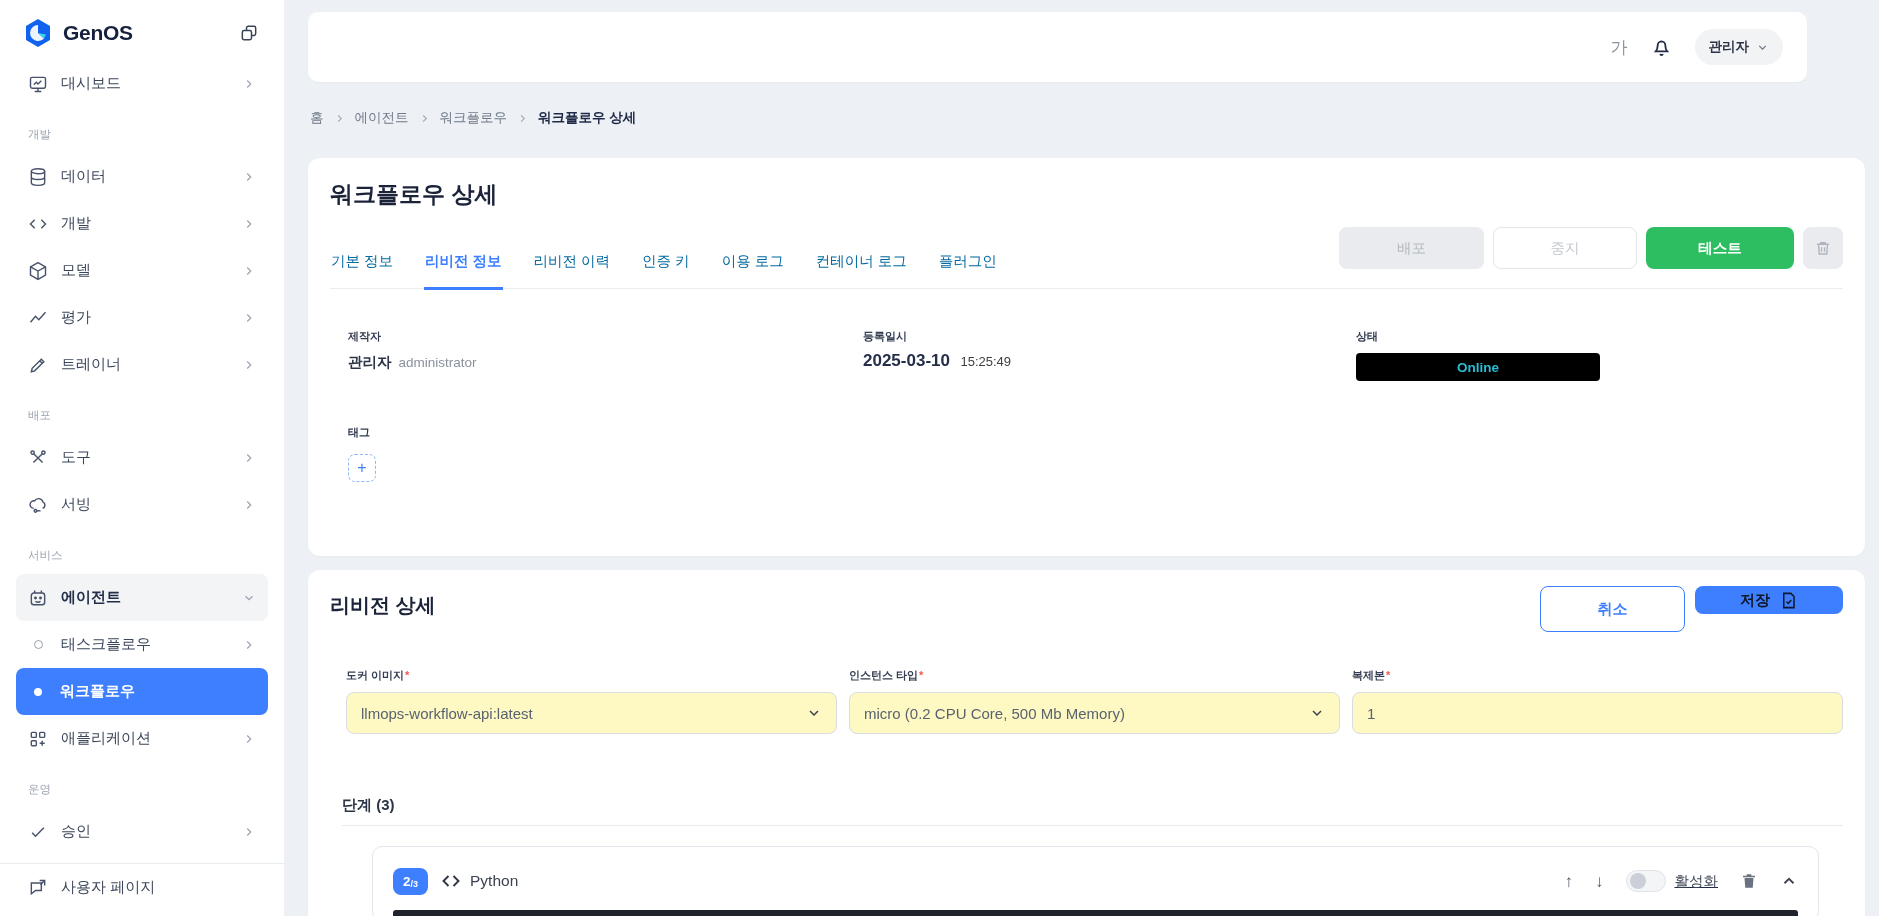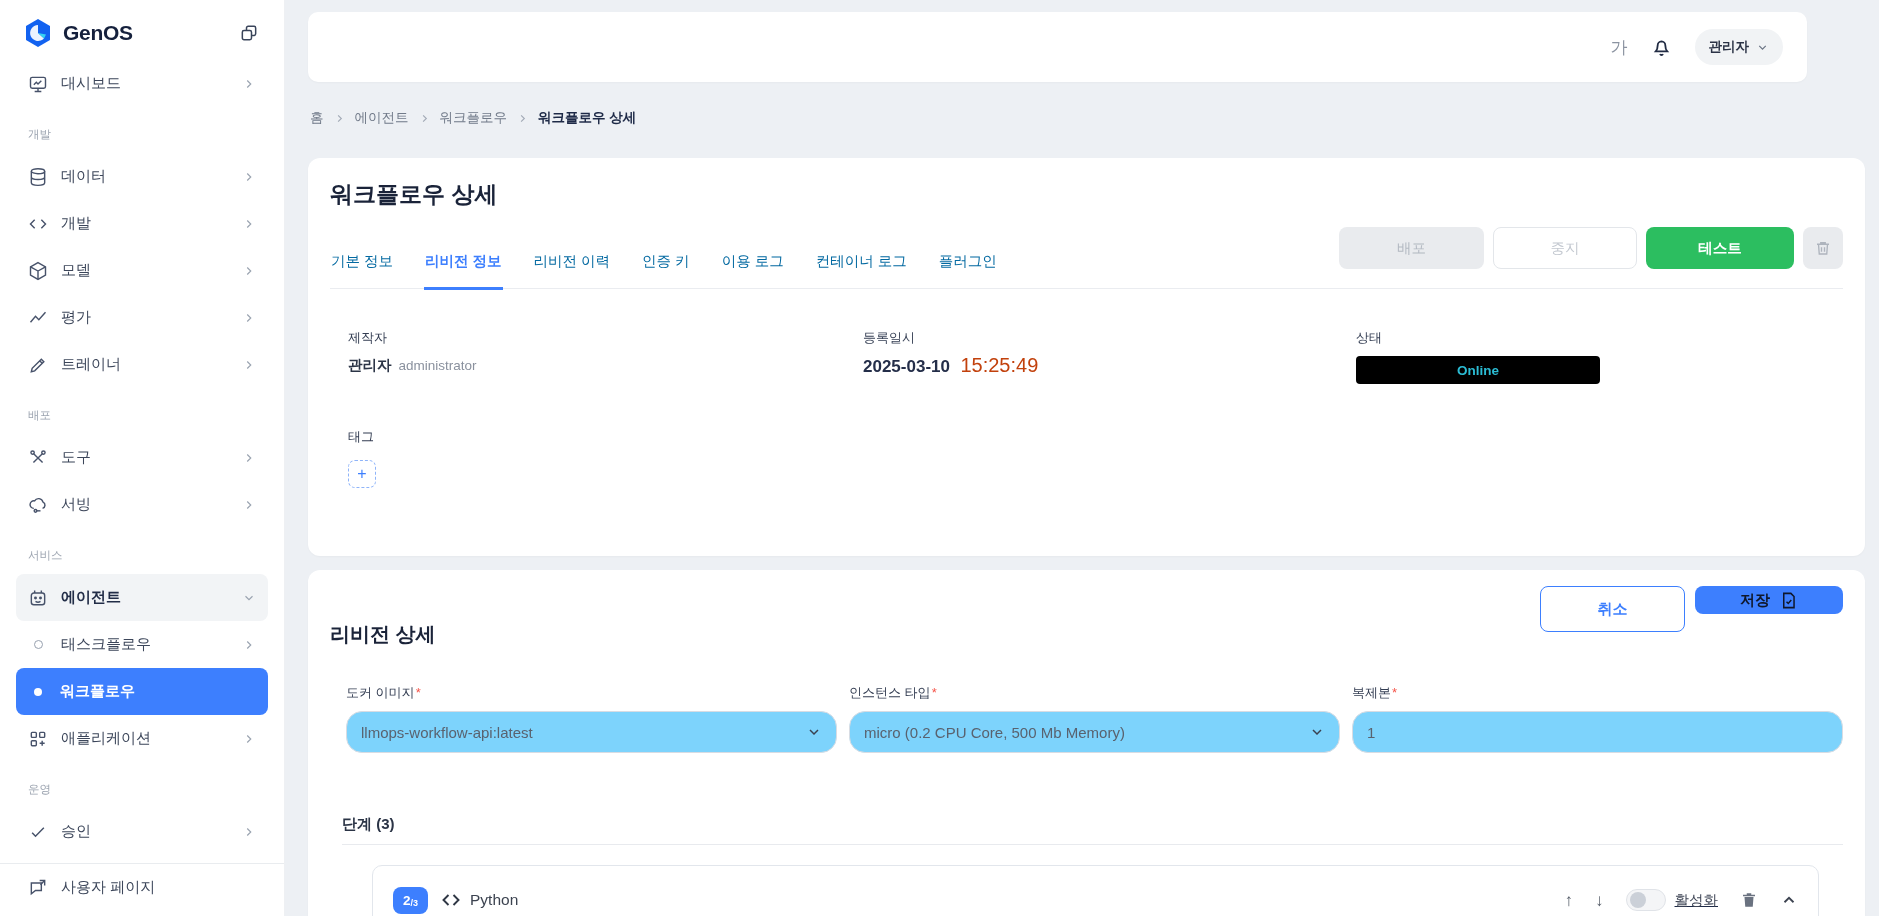--- a/index.html
+++ b/index.html
@@ -62,41 +62,41 @@
   .tabs { display:flex; gap:30px; align-items:flex-end; }
   .tab { padding:0 1px 16px; border-bottom:3px solid transparent; margin-bottom:-2px; font-size:14.5px; color:#0369a1; cursor:pointer; white-space:nowrap; }
   .tab.active { color:#3D7FFE; font-weight:700; border-bottom-color:#3D7FFE; }
   .hdr-actions { display:flex; align-items:center; gap:9px; align-self:center; }
   .btn { height:42px; border-radius:8px; border:none; font-family:inherit; font-size:14.5px; display:flex; align-items:center; justify-content:center; cursor:pointer; }
   .btn-deploy { width:145px; background:#E9EBEE; color:#B3B9C2; cursor:default; }
   .btn-stop { width:144px; background:#FFFFFF; border:1px solid #E3E6EA; color:#C3C8D0; }
   .btn-test { width:148px; background:#2CBE60; color:#FFFFFF; font-weight:700; }
   .btn-trash { width:40px; background:#E9EBEE; color:#AEB4BD; cursor:default; }
   .info-grid { margin:40px 0 0 18px; display:grid; grid-template-columns:515px 493px 1fr; }
-  .fld-label { font-size:13px; font-weight:400; color:#333D52; }
+  .fld-label { font-size:11px; font-weight:700; color:#333D52; }
   .info-val { margin-top:9px; font-size:14.5px; color:#2B3446; display:flex; align-items:baseline; gap:7px; }
   .info-val .sub { font-size:13.5px; color:#8A919E; font-weight:400; }
   .date-val { margin-top:7px; }
   .date-val .d { font-size:17px; font-weight:700; color:#242E49; }
-  .date-val .t { font-size:20px; color:#c2410c; margin-left:6px; font-weight:400; }
+  .date-val .t { font-size:13px; color:#404040; margin-left:6px; font-weight:400; }
   .status-badge { margin-top:9px; width:244px; height:28px; border-radius:4px; background:#000000; color:#2BBCD4; font-size:13.5px; font-weight:700; display:flex; align-items:center; justify-content:center; }
   .tag-block { margin:44px 0 0 18px; }
   .tag-add { margin-top:14px; width:28px; height:28px; border:1.5px dashed #8FB4F9; border-radius:7px; background:transparent; color:#3D7FFE; font-size:16px; display:flex; align-items:center; justify-content:center; cursor:pointer; }
   
   .card2 { margin-top:14px; height:900px; }
   .rev-head { padding-top:16px; display:flex; justify-content:space-between; align-items:flex-start; }
-  .rev-title { font-size:20px; font-weight:700; color:#1A2339; padding-top:6px;margin-top:29px; }
+  .rev-title { font-size:20px; font-weight:700; color:#1A2339; padding-top:6px; }
   .rev-btns { display:flex; gap:10px; }
   .btn-cancel { width:145px; height:46px; background:#FFFFFF; border:1px solid #3D7FFE; color:#3D7FFE; font-weight:700; font-size:15px; border-radius:8px; }
   .btn-save { width:148px; height:28px; background:#3D7FFE; color:#0f172a; font-weight:700; font-size:15px; border-radius:8px; gap:9px; }
   .fields { margin:36px 0 0 16px; display:grid; grid-template-columns:1fr 1fr 1fr; gap:12px; }
   .fld-label .req { color:#F5554A; margin-left:1px; }
   .fld-select, .fld-input {
     margin-top:9px; height:42px; width:100%;
-    border:1px solid #D8DCE3; border-radius:16px; background:#7dd3fc;
+    border:1px solid #D8DCE3; border-radius:8px; background:#fef9c3;
     display:flex; align-items:center; justify-content:space-between;
     padding:0 14px; font-size:15px; color:#59626F; cursor:pointer;
   }
   .fld-select svg { color:#3A4150; }
   .fld-input { font-family:inherit; cursor:text; }
   .steps { margin:62px 0 0 12px; }
   .steps-label { font-size:15px; font-weight:700; color:#2B3446; padding-bottom:10px; border-bottom:1px solid #E8EAEE; }
   .step-card { margin:20px 24px 0 30px; border:1px solid #E2E6EC; border-radius:10px; padding:12px 20px 0; }
   .step-row { height:44px; display:flex; align-items:center; }
   .step-badge { width:35px; height:27px; background:#3D7FFE; border-radius:8px; color:#fff; display:flex; align-items:center; justify-content:center; }

